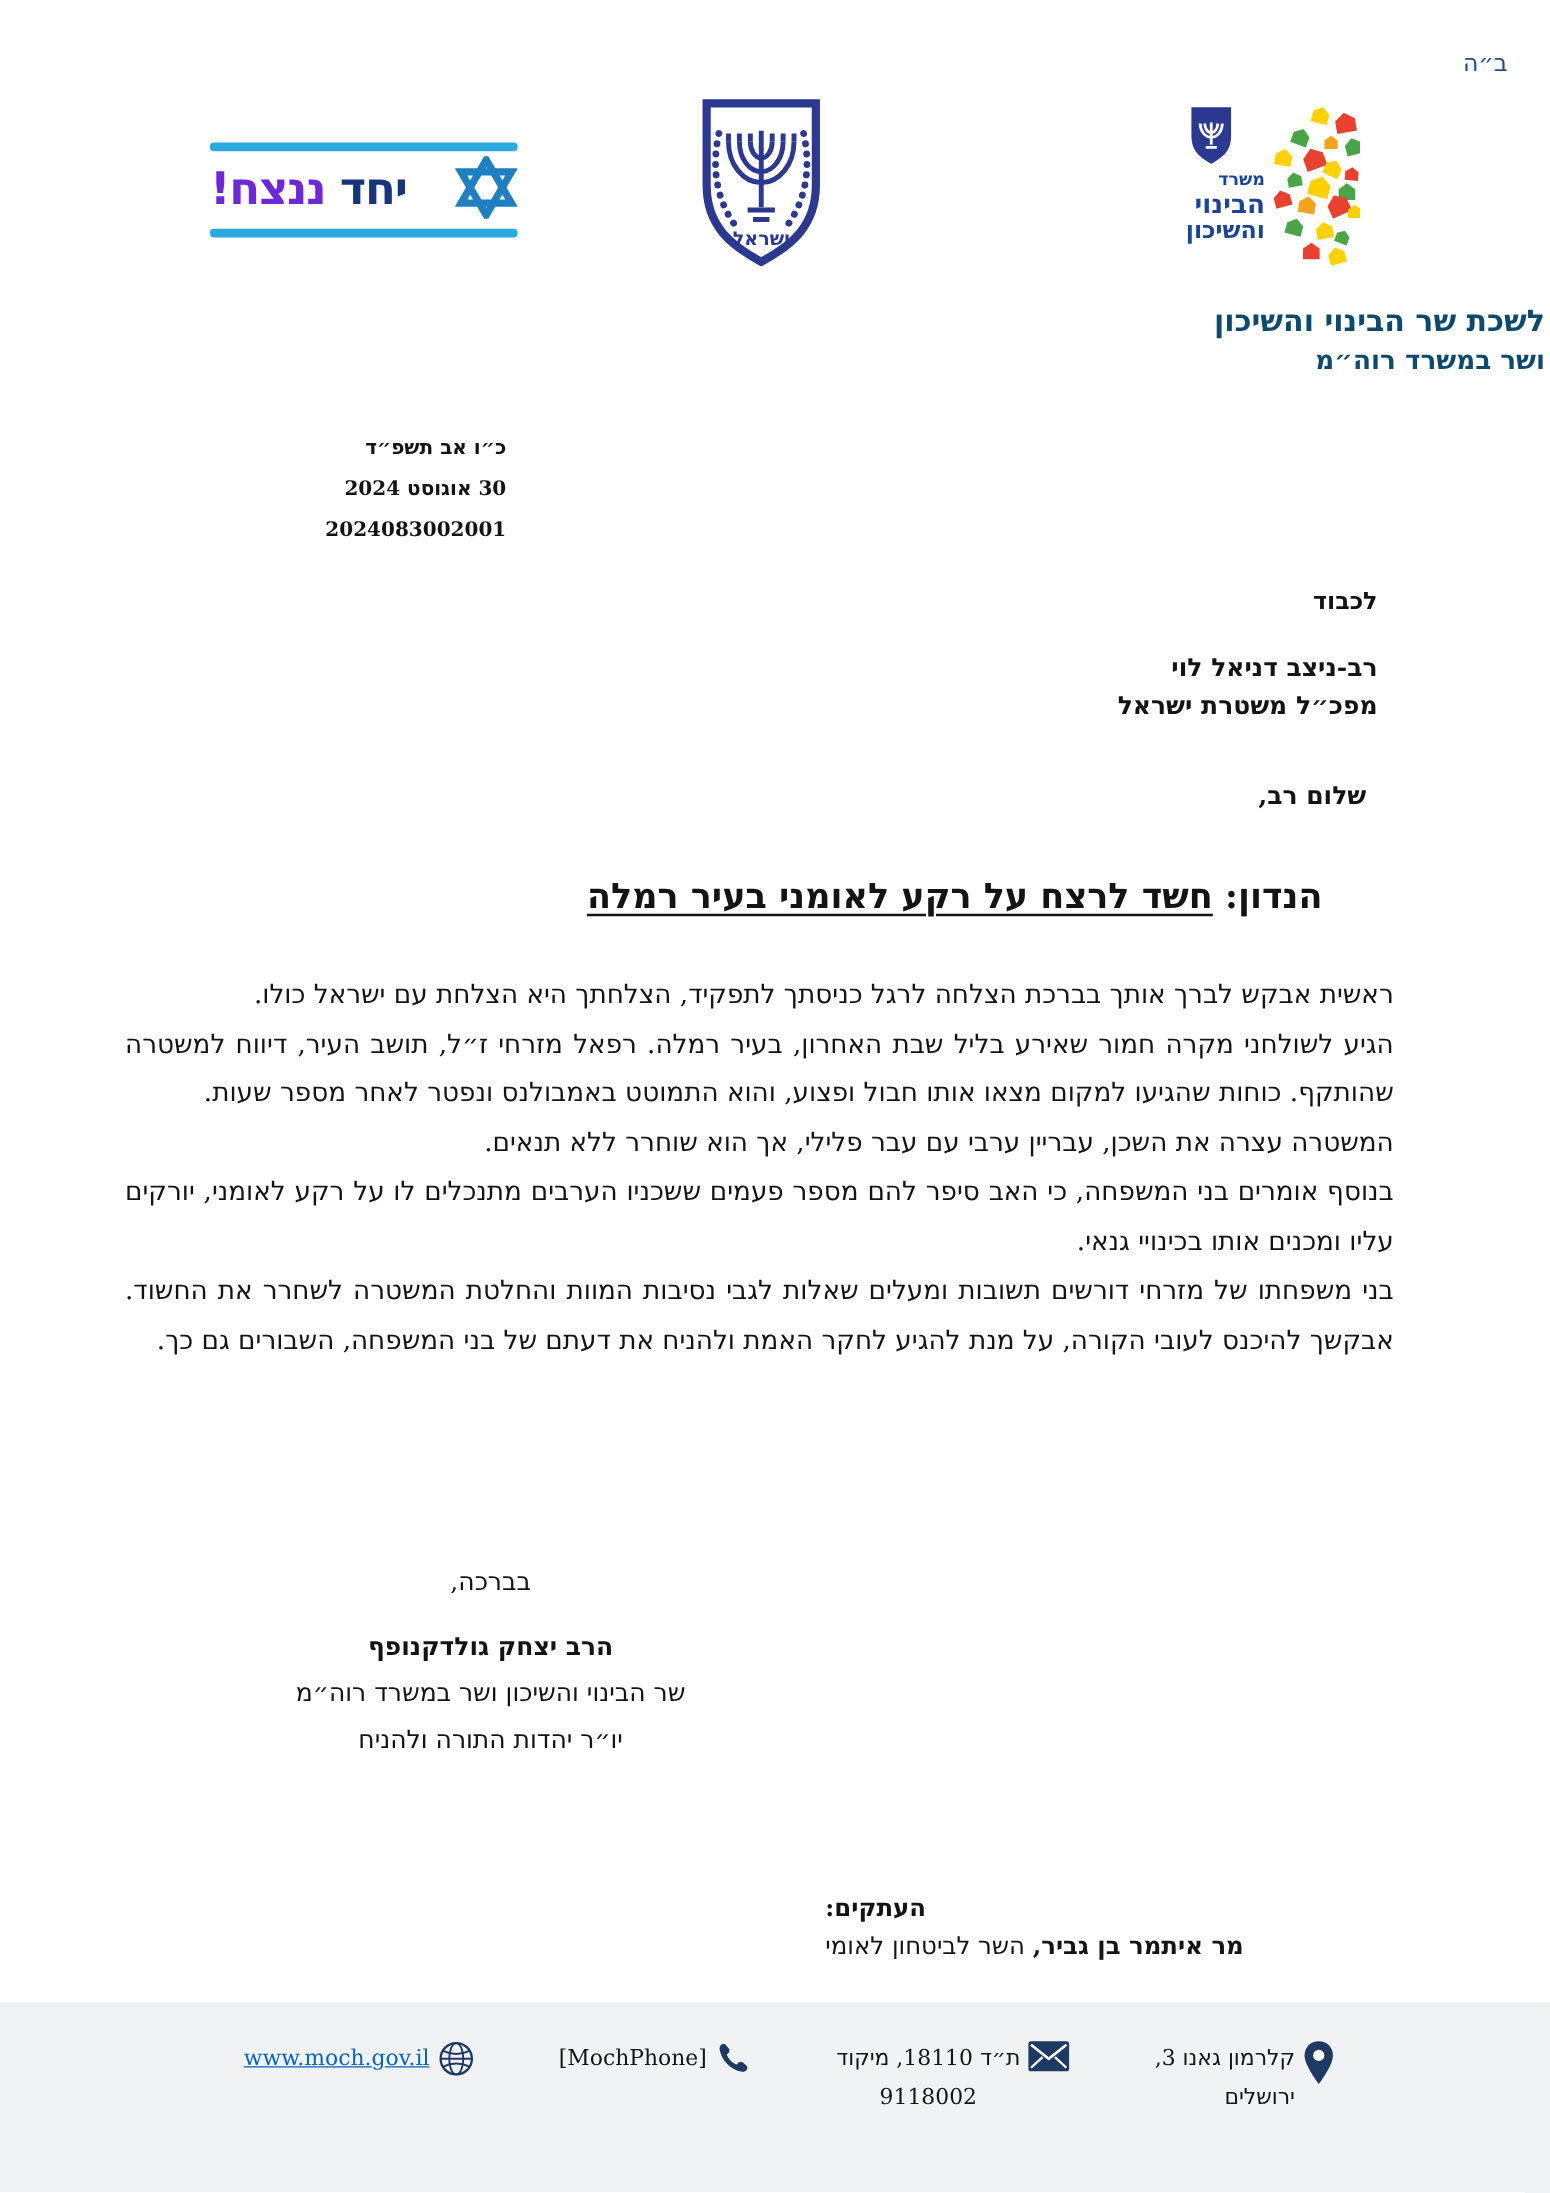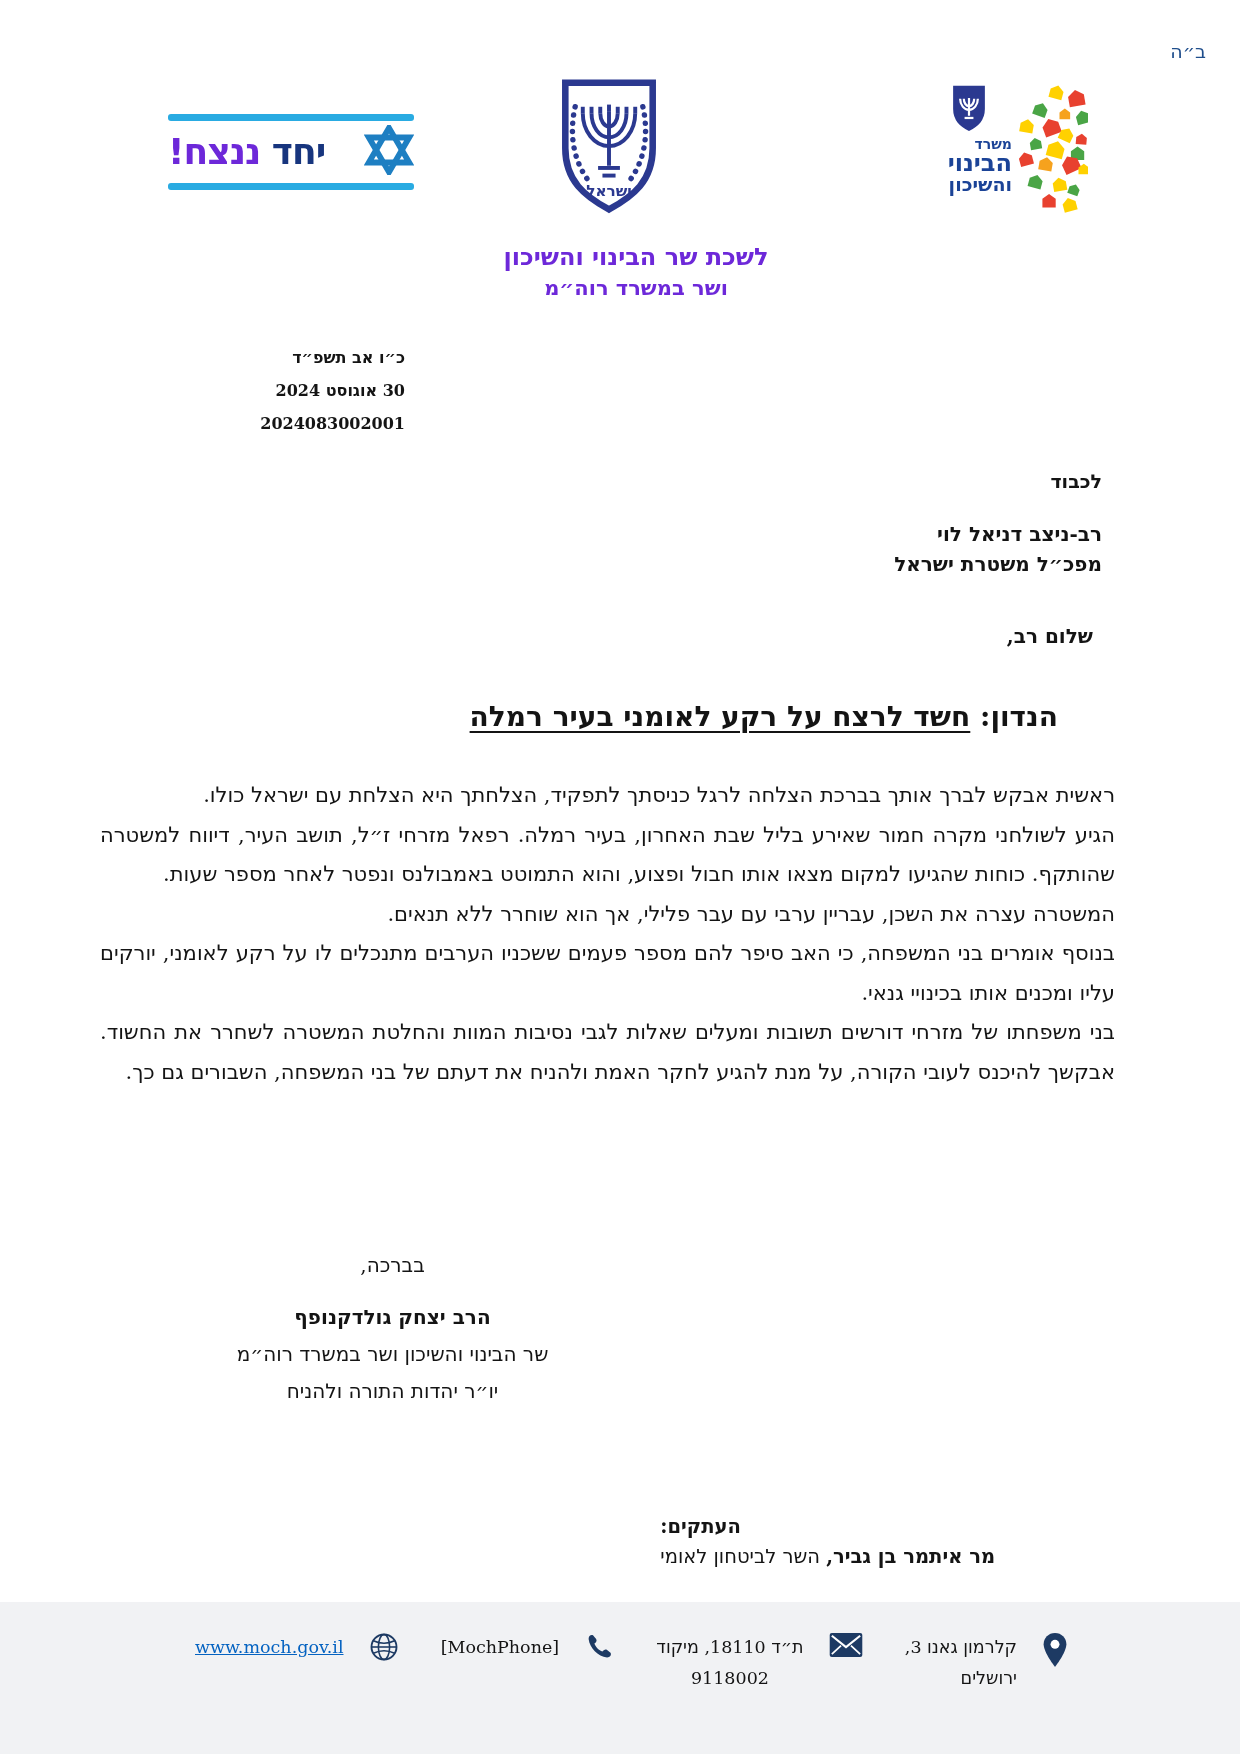--- a/index.html
+++ b/index.html
@@ -19,26 +19,26 @@
   .unity-w1{color:#17357e;}
   .unity-w2{color:#6d28d9;}
 
   
   .emblem{position:absolute;left:553px;top:74px;}
 
   
   .ministry{position:absolute;left:926px;top:84px;width:86px;text-align:center;}
   .ministry-txt{text-align:right;font-family:"DejaVu Sans",sans-serif;font-weight:bold;color:#1b4397;}
   .m1{font-size:14px;line-height:17px;}
-  .m2{font-size:24px;line-height:21px;text-align:right;}
+  .m2{font-size:21px;line-height:21px;text-align:right;}
   .m3{font-size:19px;line-height:21px;}
   .houses{position:absolute;left:1012px;top:82px;}
 
   
-  .letterhead{position:absolute;left:36px;top:242px;width:1200px;text-align:center;color:#6d28d9;}
+  .letterhead{position:absolute;left:36px;top:242px;width:1200px;text-align:right;color:#0c4a6e;}
   .lh1{font-size:24px;font-weight:bold;}
   .lh2{font-size:21px;font-weight:bold;margin-top:4px;}
 
   
   .dateblock{position:absolute;left:55px;top:341px;width:350px;text-align:right;font-size:16px;line-height:33px;font-weight:bold;}
 
   
   .recipient{position:absolute;right:138px;top:466px;font-weight:bold;line-height:30px;font-size:20px;}
   .to-line{font-size:19px;margin-bottom:23px;}
   .greeting{position:absolute;right:147px;top:624px;font-size:20px;font-weight:bold;}
@@ -58,21 +58,21 @@
   
   .copies{position:absolute;right:245px;top:1512px;text-align:left;font-size:19.5px;line-height:30px;}
   .copies-label,.copies-name{font-weight:bold;}
 
   
   .footer{
     position:absolute;left:0;top:1602px;width:1240px;height:152px;background:#f1f2f4;
     box-sizing:border-box;display:flex;justify-content:space-between;
     padding:30px 172px 0 195px;font-size:17.5px;
   }
-  .f-item{display:flex;gap:25px;align-items:flex-start;}
+  .f-item{display:flex;gap:6px;align-items:flex-start;}
   .f-text{line-height:31px;}
   .f-center{text-align:center;}
   .f-right{text-align:right;}
   .f-link{color:#0563c1;text-decoration:underline;}
   bdi{unicode-bidi:isolate;}
 </style>
 </head>
 <body>
 
 <div class="page">

